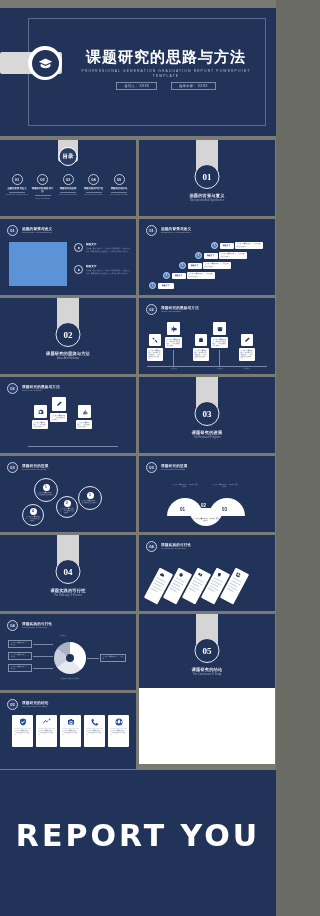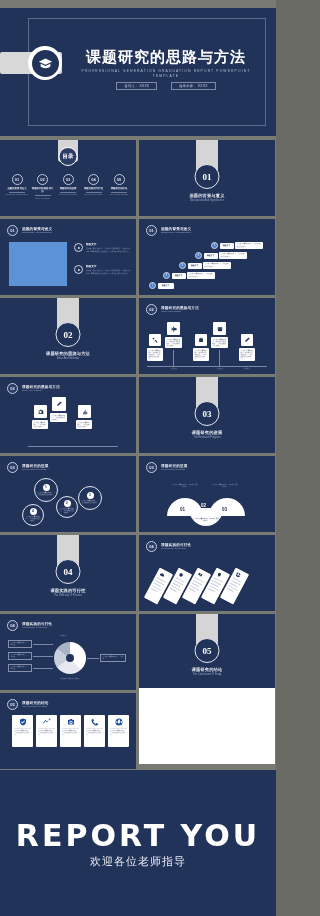--- a/index.html
+++ b/index.html
@@ -636,16 +636,15 @@
       </div>
       <div class="divline"></div>
       <div class="body">点击输入简要文字内容，言简意赅的说明分项内容。</div>
     </div>
   </div>
 
   <div class="slide white" style="left:139px;top:688px;width:136px;height:76px;"></div>
 
   <div class="slide" id="thanks">
     <div class="ty">REPORT YOU</div>
-    <div class="tysub">欢迎各位老师指导</div>
   </div>
 
 </div>
 
 </body></html>

